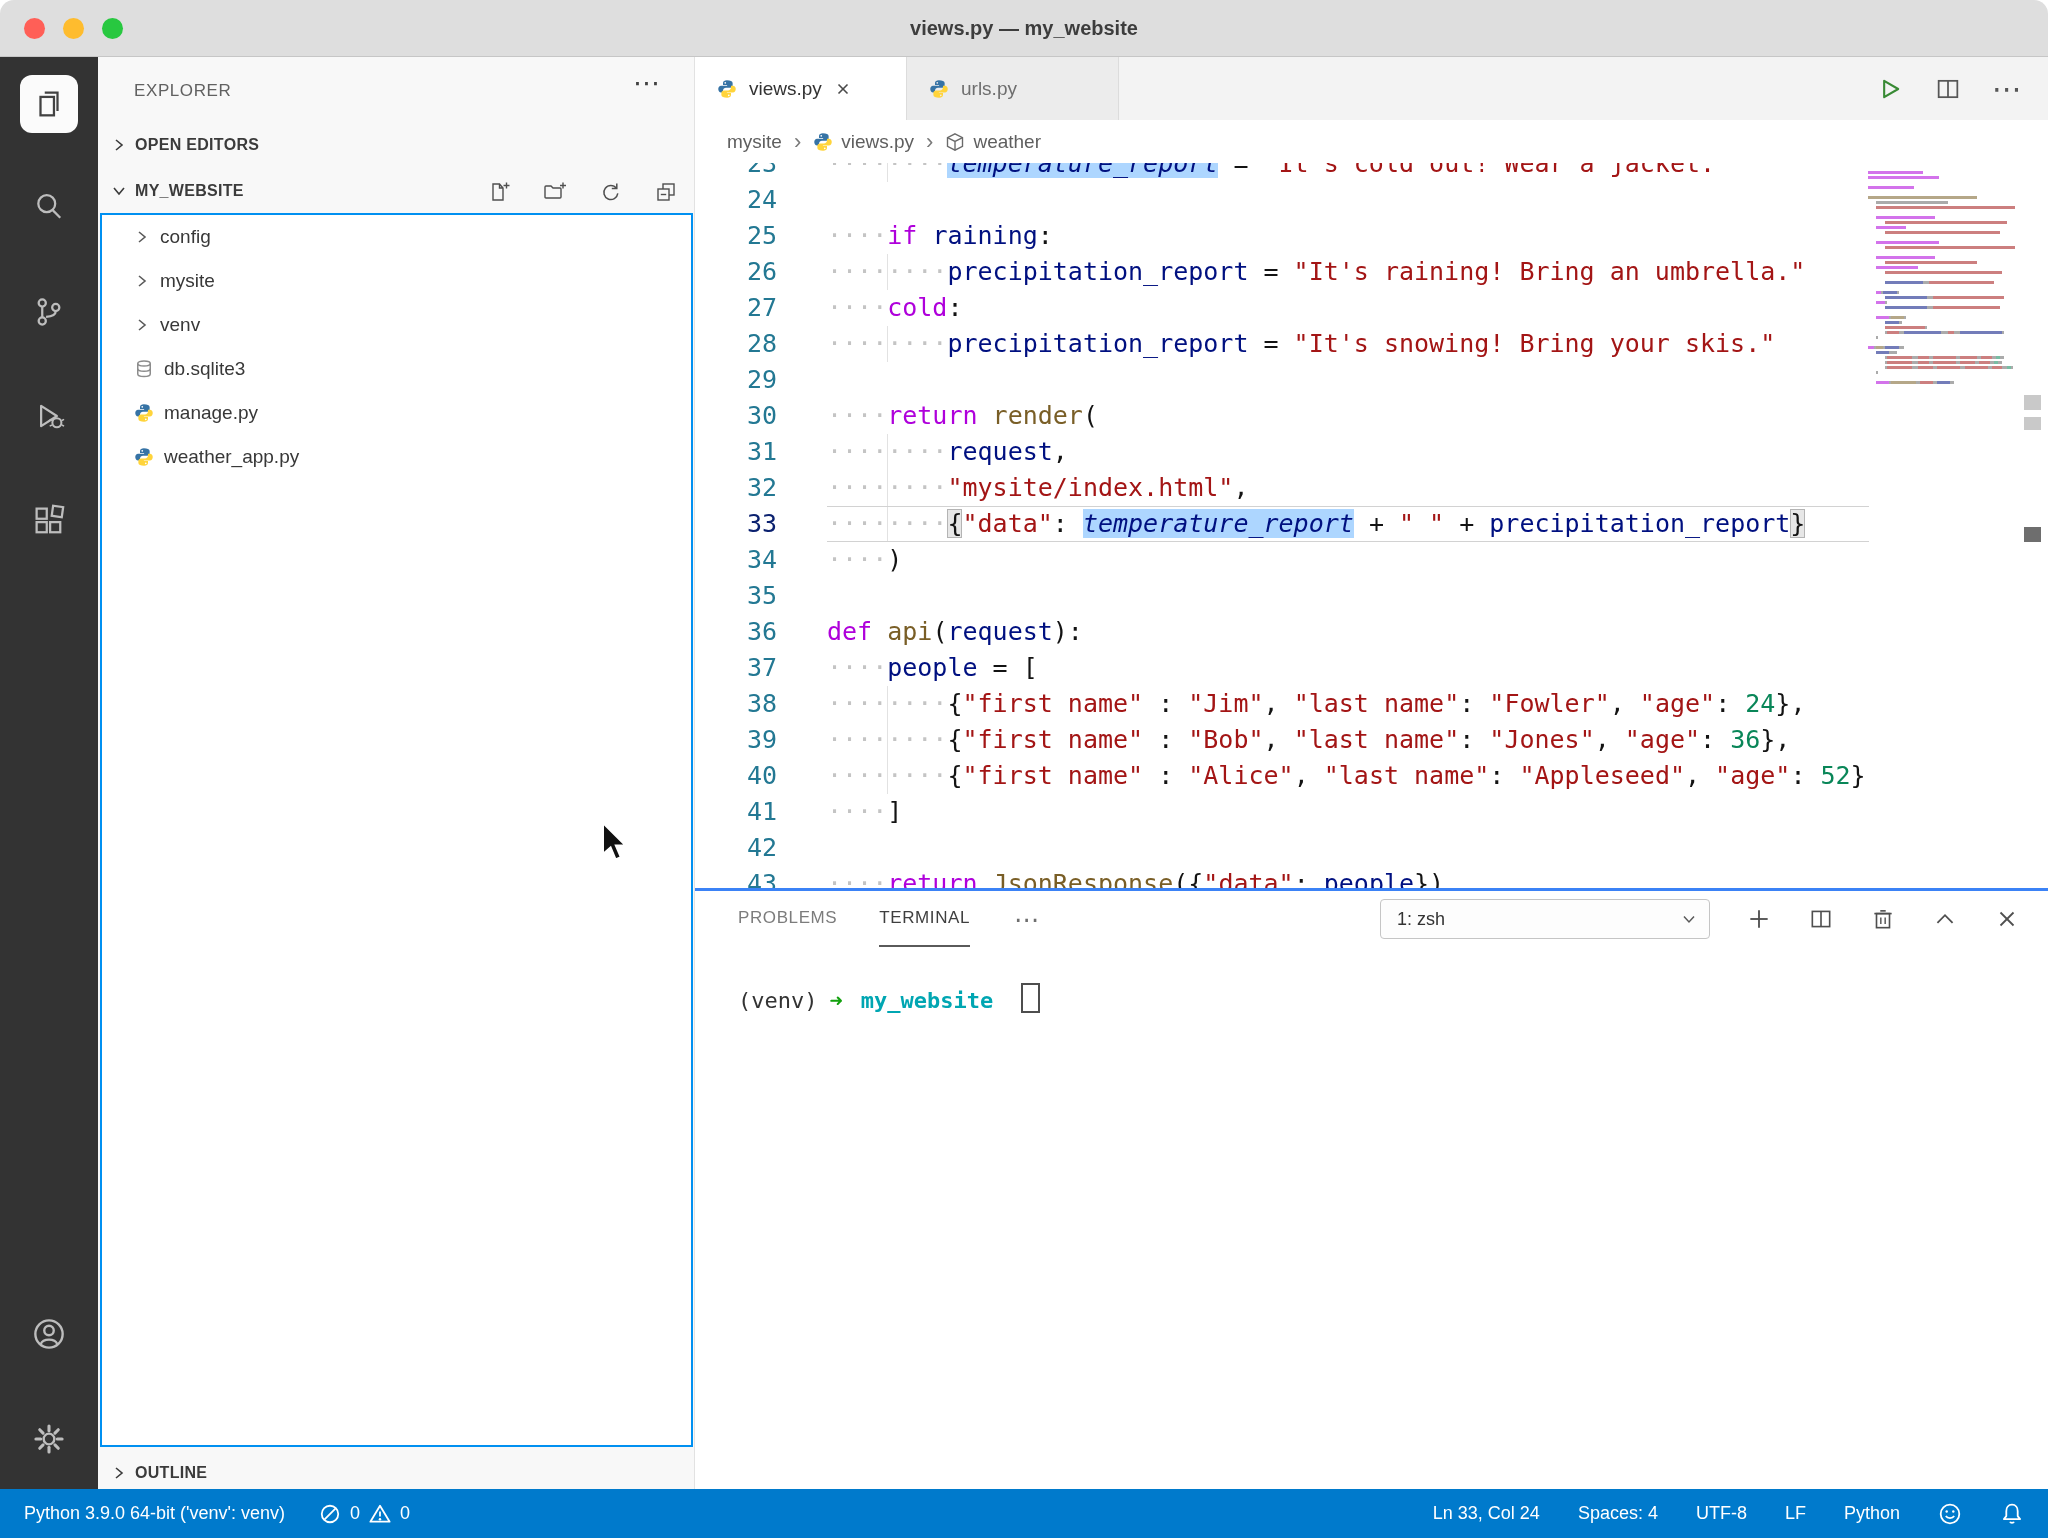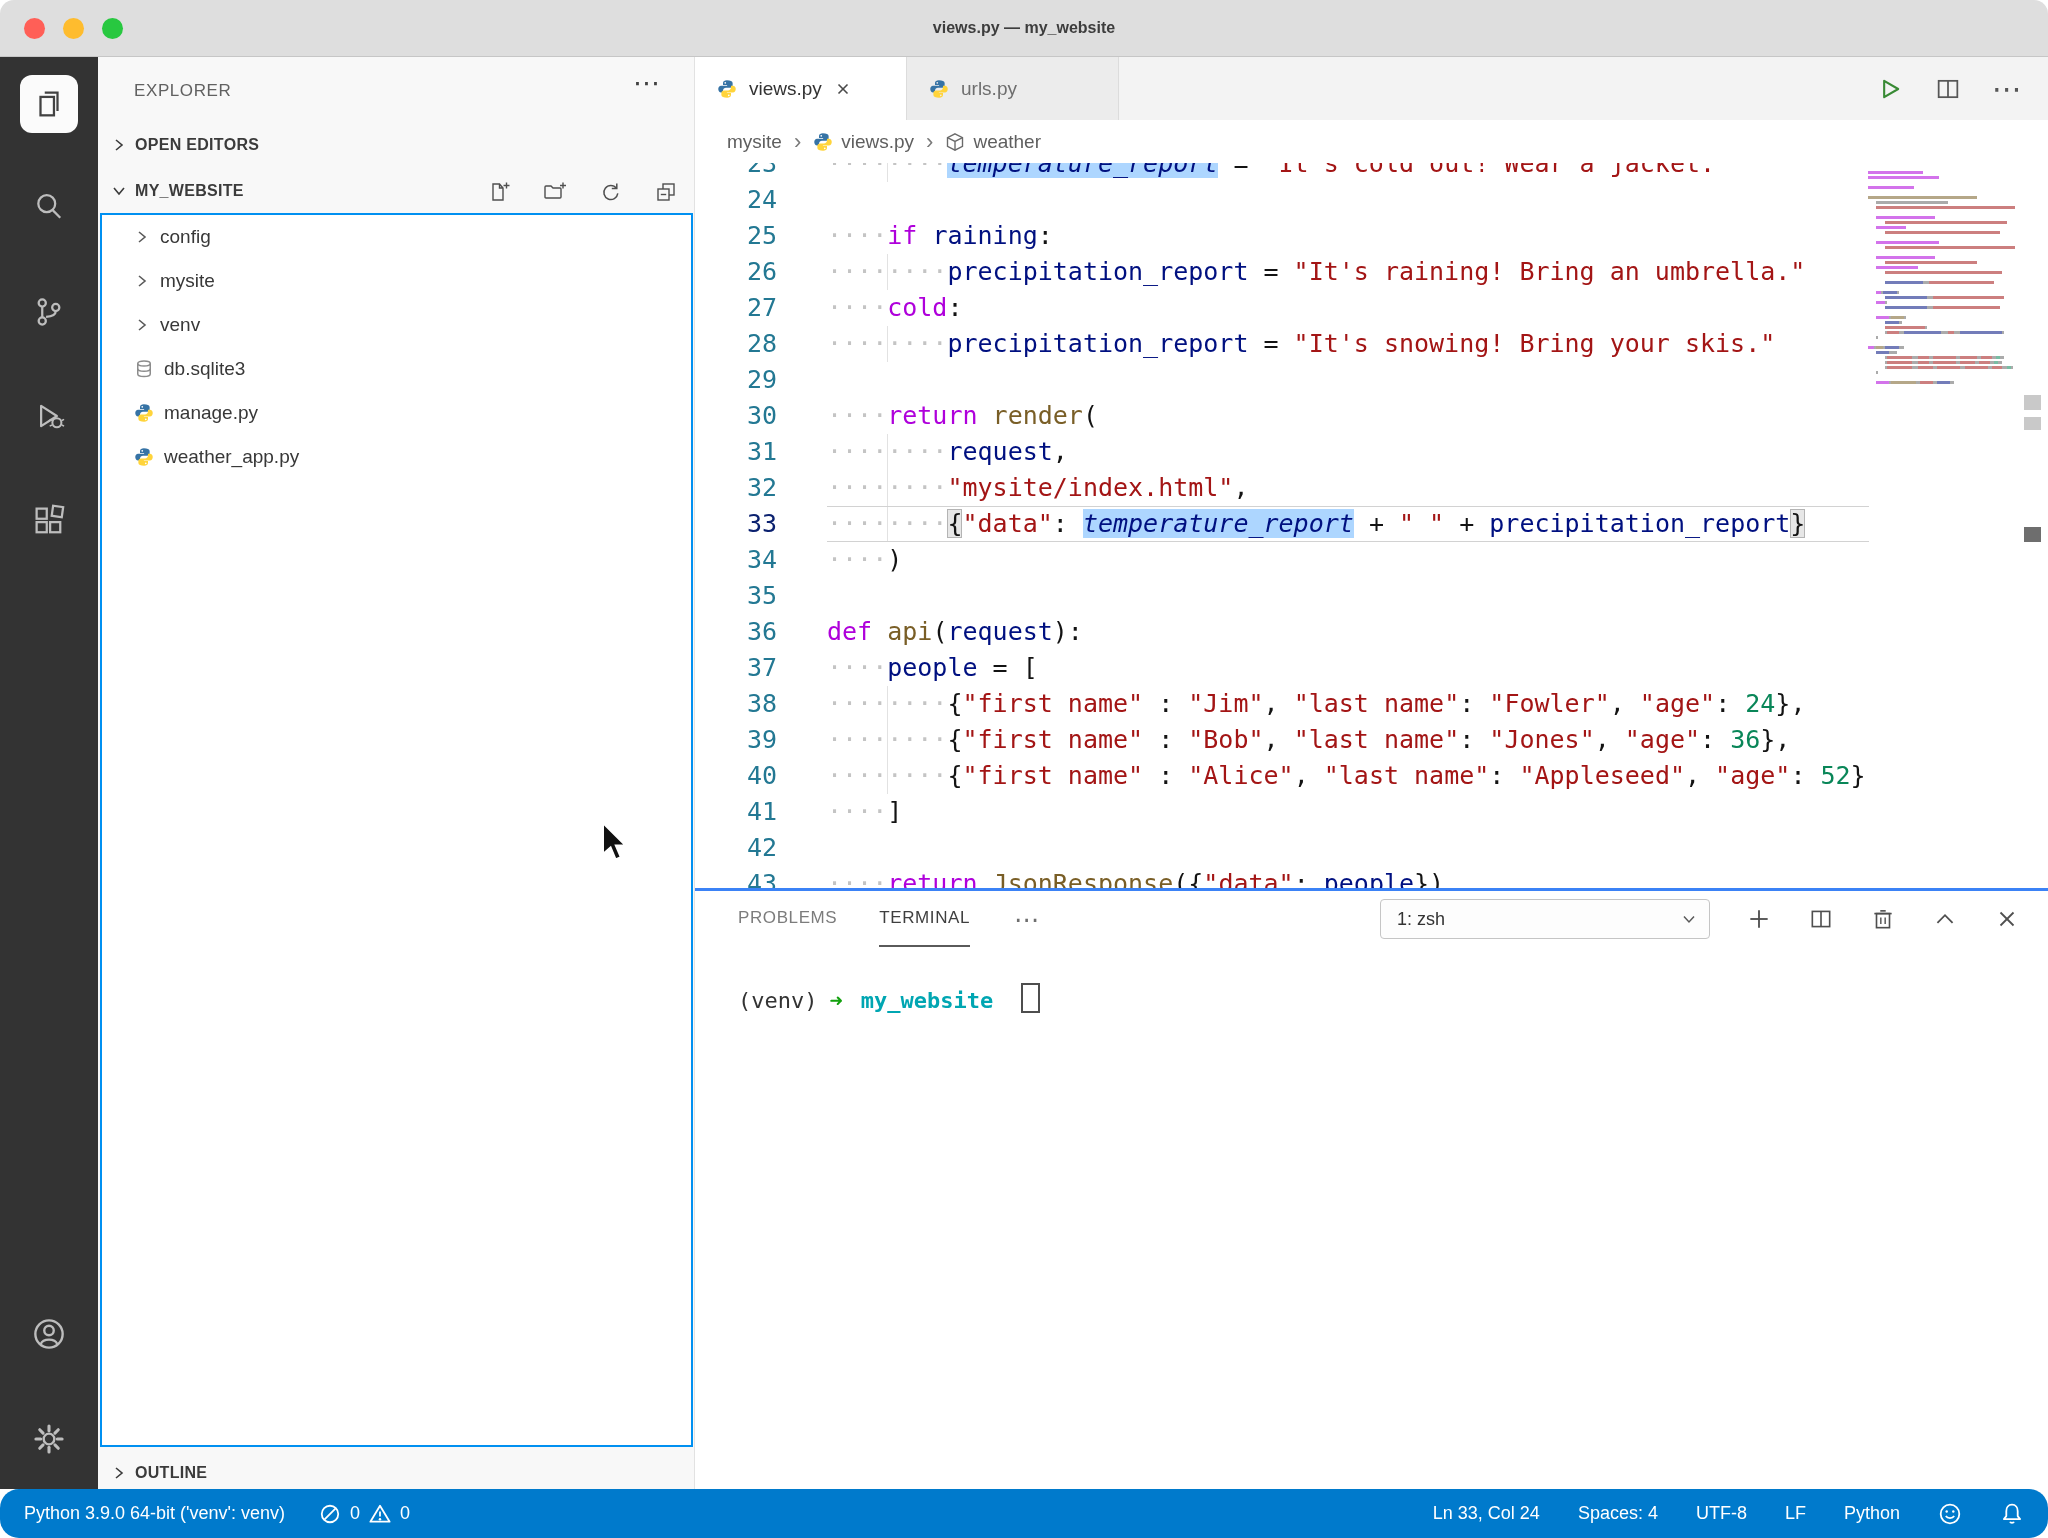--- a/index.html
+++ b/index.html
@@ -3,21 +3,21 @@
 <meta charset="utf-8">
 <style>
   * { margin:0; padding:0; }
   html,body { width:2048px; height:1538px; }
   body { position:relative; background:#ffffff; font-family:"Liberation Sans","DejaVu Sans",sans-serif; overflow:hidden; }
   #window { position:absolute; inset:0; border-radius:14px 14px 0 0; overflow:hidden; }
 
   
   .titlebar { position:absolute; left:0; top:0; width:100%; height:57px; background:#dedede;
               border-bottom:1px solid #c6c6c6; box-sizing:border-box; display:flex; align-items:center;
-              justify-content:center; font-size:16px; font-weight:600; color:#3d3d3d; }
+              justify-content:center; font-size:20px; font-weight:600; color:#3d3d3d; }
   .traffic { position:absolute; left:24px; top:0; height:100%; display:flex; align-items:center; gap:18px; }
   .light { width:21px; height:21px; border-radius:50%; }
   .light.red{ background:var(--traffic-red,#ff5f57); } .light.yellow{ background:var(--traffic-yellow,#febc2e); }
   .light.green{ background:var(--traffic-green,#28c840); }
 
   
   .activitybar { position:absolute; left:0; top:57px; width:98px; height:1432px; background:var(--activity-bar,#333); }
   .ab-item { position:absolute; left:0; width:98px; display:flex; justify-content:center; }
   .ab-box { position:absolute; left:20px; top:18px; width:58px; height:58px; background:#fbfbfb; border-radius:12px;
             display:flex; align-items:center; justify-content:center; }
@@ -93,21 +93,21 @@
   .shell-select { display:flex; align-items:center; justify-content:space-between; width:330px; height:40px;
                   border:1px solid #c5c5c5; border-radius:4px; padding:0 12px 0 16px; font-size:18px; color:#333;
                   background:#fdfdfd; box-sizing:border-box; }
   .terminal { padding:36px 0 0 43px; font-family:"DejaVu Sans Mono",monospace; font-size:22px; color:#333; }
   .t-arrow { color:var(--terminal-green,#13a10e); font-weight:bold; margin-left:12px; }
   .t-cwd { color:var(--terminal-cyan,#00a6b2); font-weight:bold; margin-left:18px; }
   .t-cursor { display:inline-block; width:15px; height:26px; border:2px solid #4e4e4e; vertical-align:-5px; margin-left:28px; }
 
   
   .statusbar { position:absolute; left:0; bottom:0; width:100%; height:49px; background:var(--status-bar,#007acc);
-               color:#fff; display:flex; align-items:center; padding:0 24px; box-sizing:border-box; font-size:18px;border-radius:19px; }
+               color:#fff; display:flex; align-items:center; padding:0 24px; box-sizing:border-box; font-size:18px; }
   .sb-left { display:flex; align-items:center; gap:34px; }
   .problems { display:flex; align-items:center; gap:9px; }
   .status-right { margin-left:auto; display:flex; align-items:center; gap:38px; }
   .sb-item { white-space:nowrap; }
   .status-right svg { display:block; }
 
   .cursor-pointer { position:absolute; left:601px; top:823px; z-index:99; }
   svg { display:block; }
 </style>
 </head>

